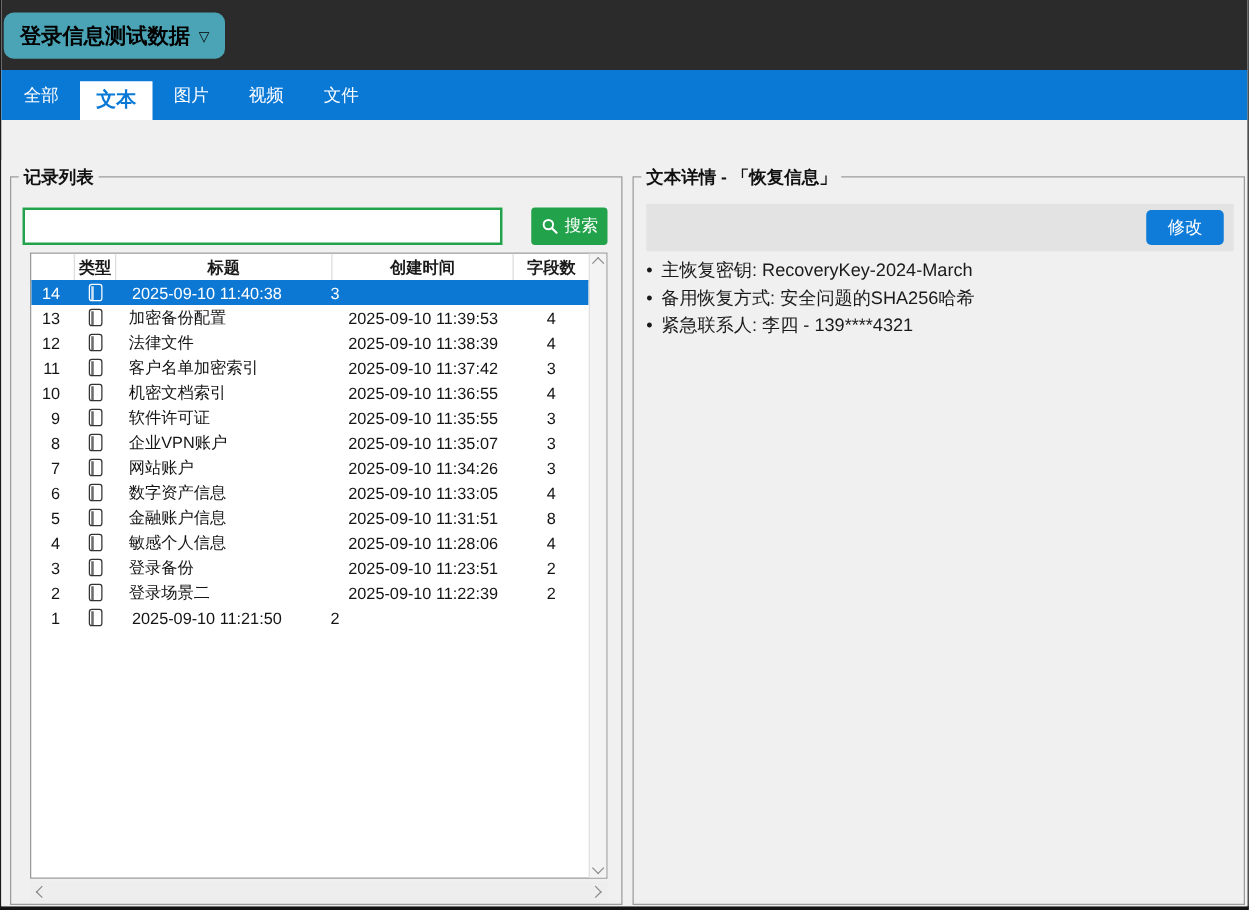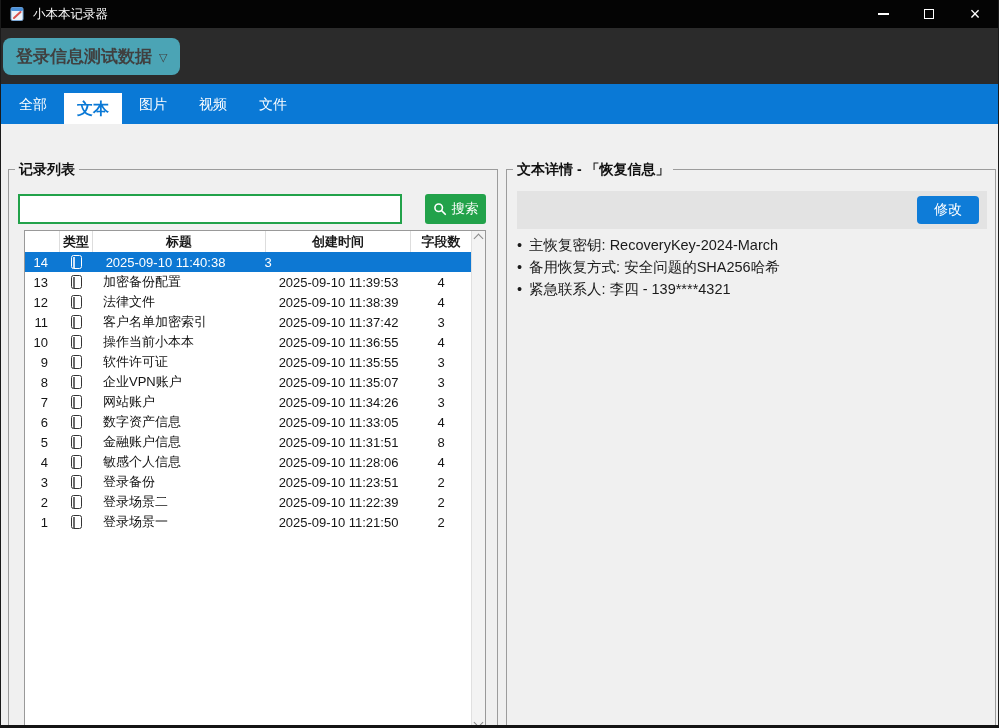--- a/index.html
+++ b/index.html
@@ -14,21 +14,21 @@
   .app-icon { margin-left:8px; display:flex; }
   .window-title { margin-left:8px; font-size:12.5px; }
   .win-controls { margin-left:auto; display:flex; height:100%; }
   .win-btn { width:46px; display:flex; align-items:center; justify-content:center; color:#fff; cursor:pointer; }
   .icon-min { width:11px; height:2px; background:#fff; }
   .icon-max { width:10px; height:10px; border:1.5px solid #fff; box-sizing:border-box; }
   .icon-close { font-size:18px; line-height:1; }
   
   .toolbar { height:56px; background:#2b2b2b; display:flex; align-items:center; }
   .nb-btn { margin-left:2px; height:37px; padding:0 13px; background:#4ba4b5; border:none;
-    border-radius:8px; color:#404040; font-weight:bold; font-size:17px; display:flex; align-items:center;
+    border-radius:8px; color:#000000; font-weight:bold; font-size:17px; display:flex; align-items:center;
     gap:7px; font-family:inherit; cursor:pointer; }
   .nb-arrow { font-size:11px; font-weight:normal; margin-top:2px; }
   .toolbar-menu { display:flex; margin-left:40px; gap:26px; }
   .menu-item { color:#fff; font-size:14px; cursor:pointer; }
   
   .tabbar { height:40px; background:#0a79d6; display:flex; align-items:center; padding-left:3px; }
   .tab { width:58px; margin-right:2px; text-align:center; color:#fff; font-size:14px;
     height:40px; line-height:40px; cursor:pointer; }
   .tab.active { background:#fff; color:#0a79d6; font-weight:bold; font-size:16px;
     height:31px; line-height:31px; align-self:flex-end; }
@@ -87,41 +87,20 @@
     color:#fff; border:none; border-radius:4px; font-size:14px; font-family:inherit; cursor:pointer; }
   .detail-list { position:absolute; left:10px; top:64px; list-style:none; }
   .detail-list li { font-size:14.5px; color:#1a1a1a; line-height:22px; }
   .detail-list li::before { content:"•"; margin-right:7px; }
 </style>
 </head>
 <body>
 
 <div class="window">
 
-  <div class="titlebar">
-    <span class="app-icon">
-      <svg width="16" height="16" viewBox="0 0 16 16">
-        <rect x="2" y="1.5" width="12" height="13" rx="1.5" fill="#eef3f9" stroke="#7aa7d6" stroke-width="1"></rect>
-        <rect x="2" y="1.5" width="12" height="3.5" rx="1.5" fill="#4a90d9"></rect>
-        <line x1="5" y1="12" x2="11.5" y2="6" stroke="#d9534f" stroke-width="2" stroke-linecap="round"></line>
-      </svg>
-    </span>
-    <span class="window-title">小本本记录器</span>
-    <div class="win-controls">
-      <div class="win-btn">
-          <span class="icon-min"></span>
-        </div>
-      <div class="win-btn">
-          <span class="icon-max"></span>
-        </div>
-      <div class="win-btn">
-          <span class="icon-close">×</span>
-        </div>
-    </div>
-  </div>
 
   <div class="toolbar">
     <button class="nb-btn">
       <span>登录信息测试数据</span>
       <span class="nb-arrow">▽</span>
     </button>
   </div>
 
   <div class="tabbar">
       <div class="tab">全部</div>
@@ -188,21 +167,21 @@
               </span>
               <span class="td c2">客户名单加密索引</span>
               <span class="td c3">2025-09-10 11:37:42</span>
               <span class="td c4">3</span>
             </div>
             <div class="tr">
               <span class="td c0">10</span>
               <span class="td c1">
                 <span class="note-icon"></span>
               </span>
-              <span class="td c2">操作当前小本本</span>
+              <span class="td c2">机密文档索引</span>
               <span class="td c3">2025-09-10 11:36:55</span>
               <span class="td c4">4</span>
             </div>
             <div class="tr">
               <span class="td c0">9</span>
               <span class="td c1">
                 <span class="note-icon"></span>
               </span>
               <span class="td c2">软件许可证</span>
               <span class="td c3">2025-09-10 11:35:55</span>
@@ -269,21 +248,20 @@
               </span>
               <span class="td c2">登录场景二</span>
               <span class="td c3">2025-09-10 11:22:39</span>
               <span class="td c4">2</span>
             </div>
             <div class="tr">
               <span class="td c0">1</span>
               <span class="td c1">
                 <span class="note-icon"></span>
               </span>
-              <span class="td c2">登录场景一</span>
               <span class="td c3">2025-09-10 11:21:50</span>
               <span class="td c4">2</span>
             </div>
           </div>
         <div class="vscroll">
           <span class="chev chev-up"></span>
           <span class="chev chev-down"></span>
         </div>
       </div>
       <div class="hscroll">

